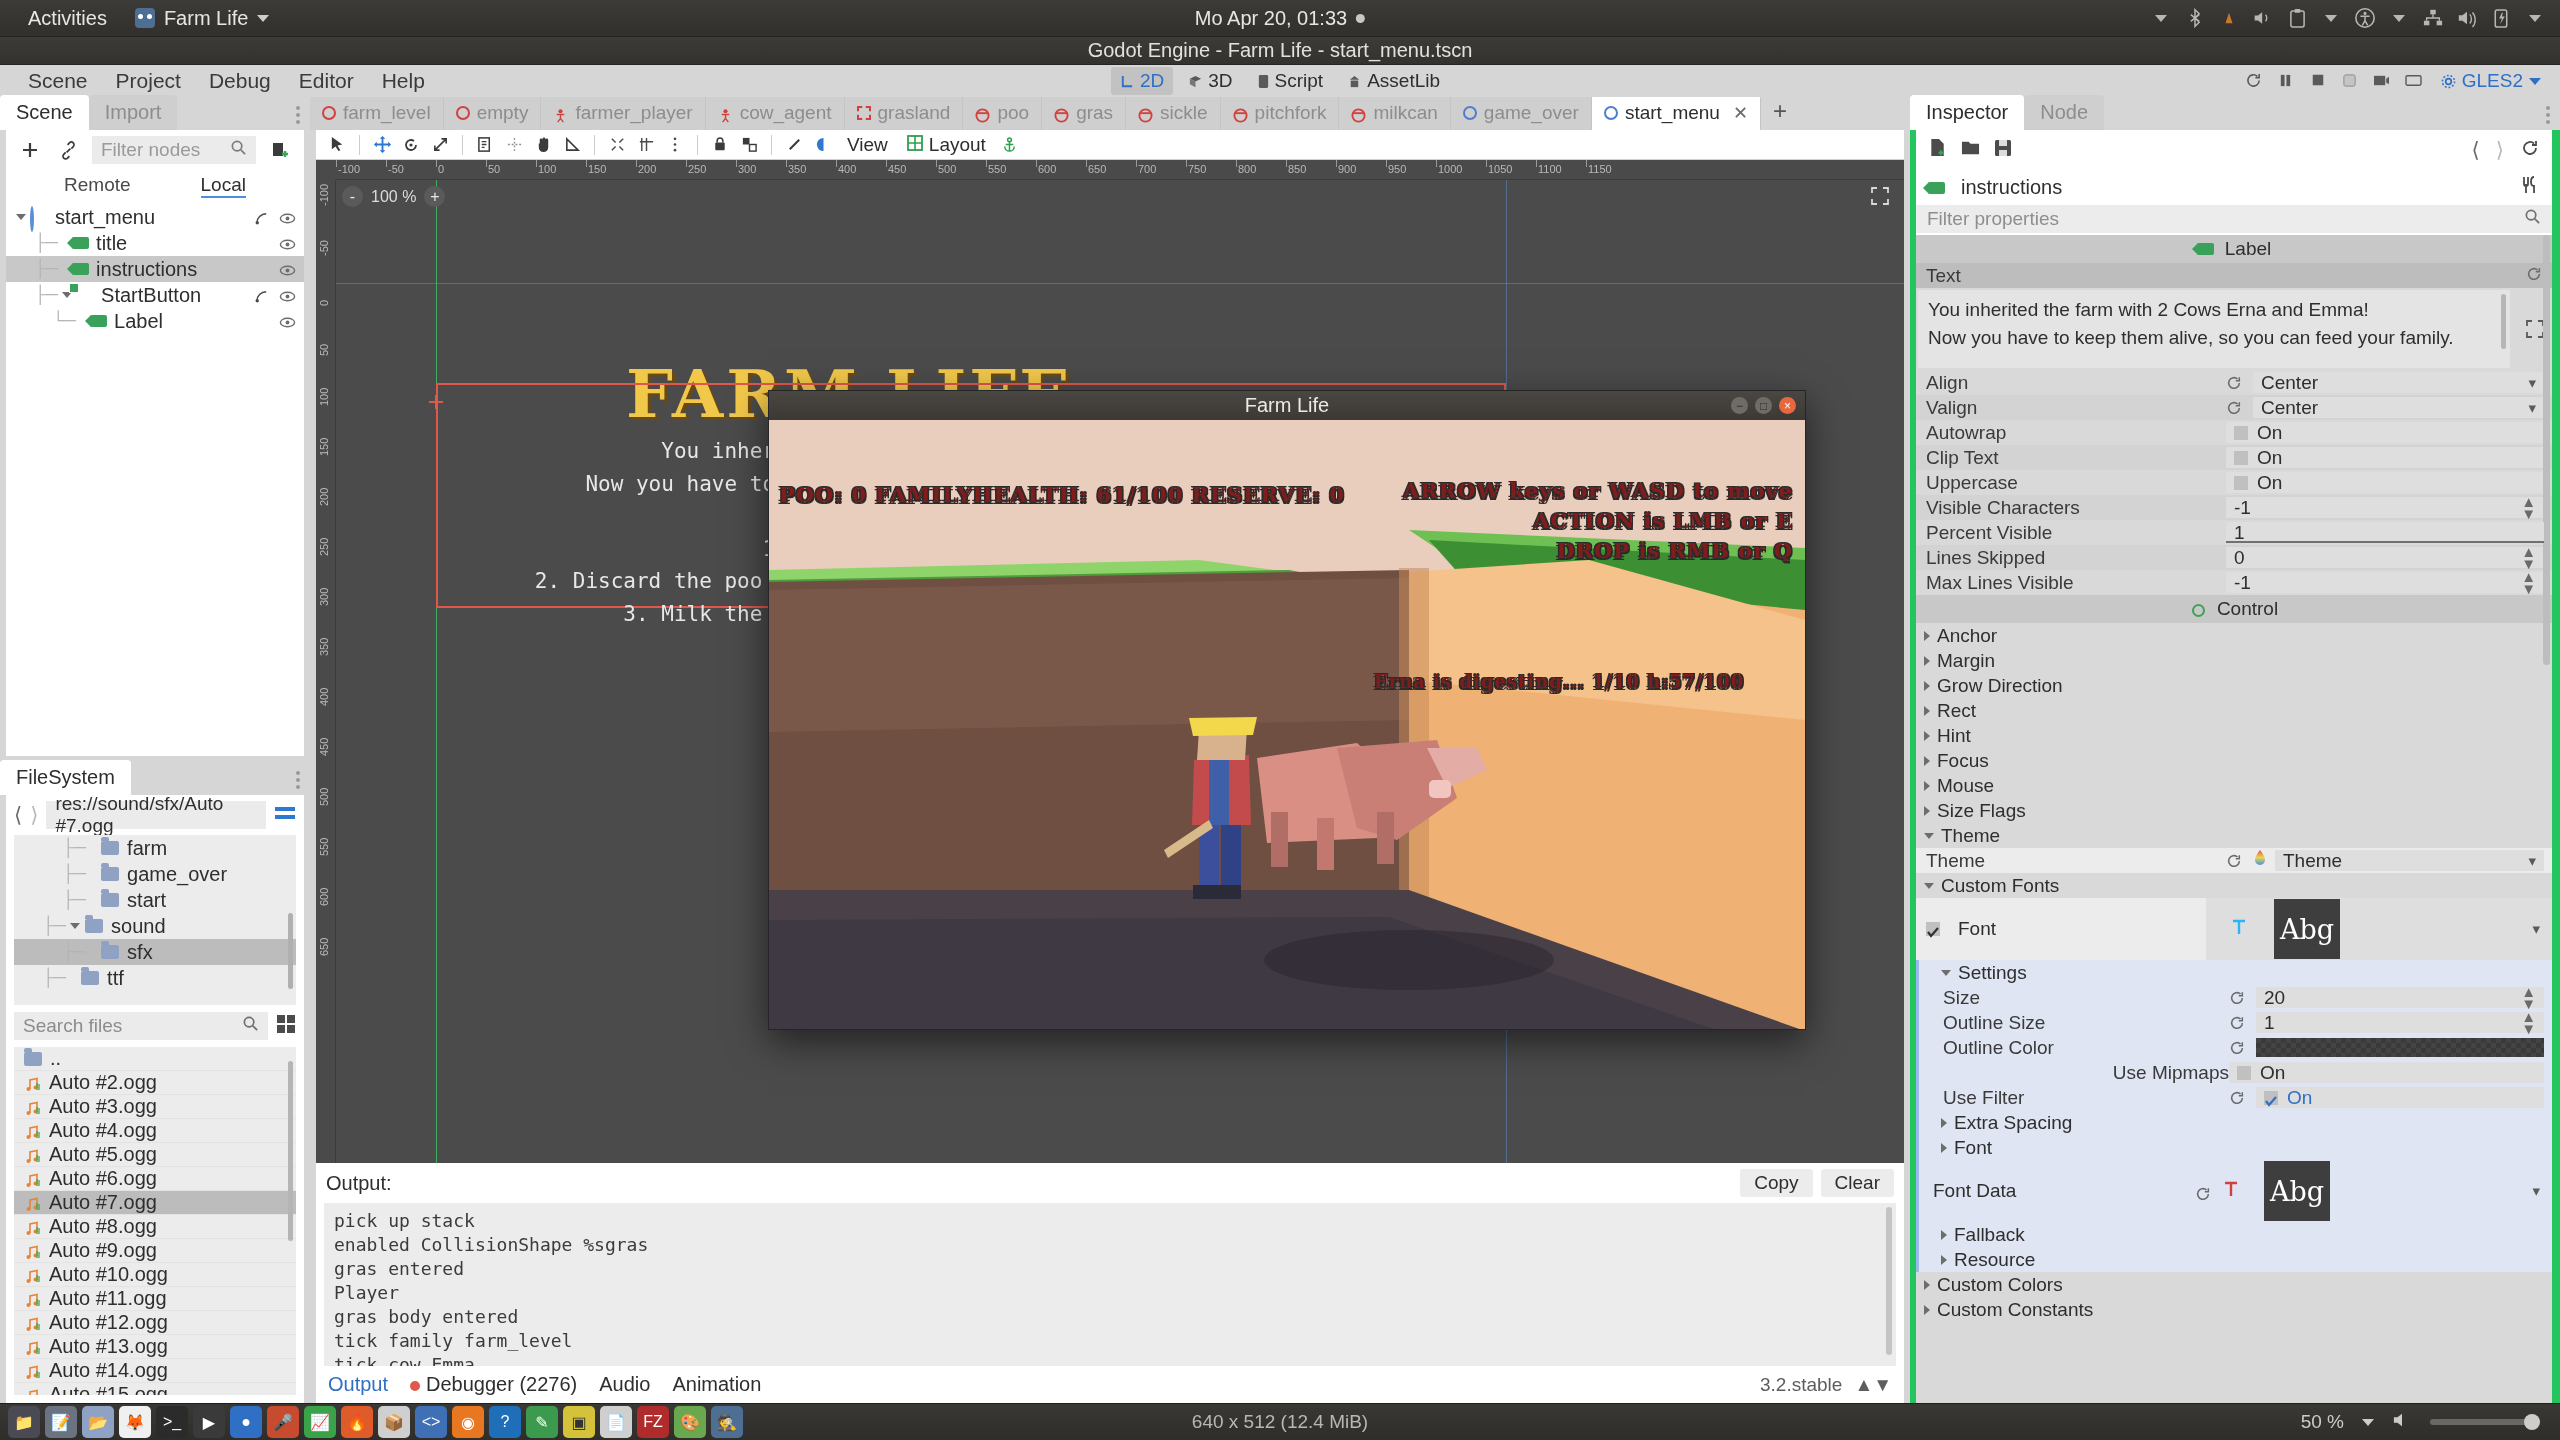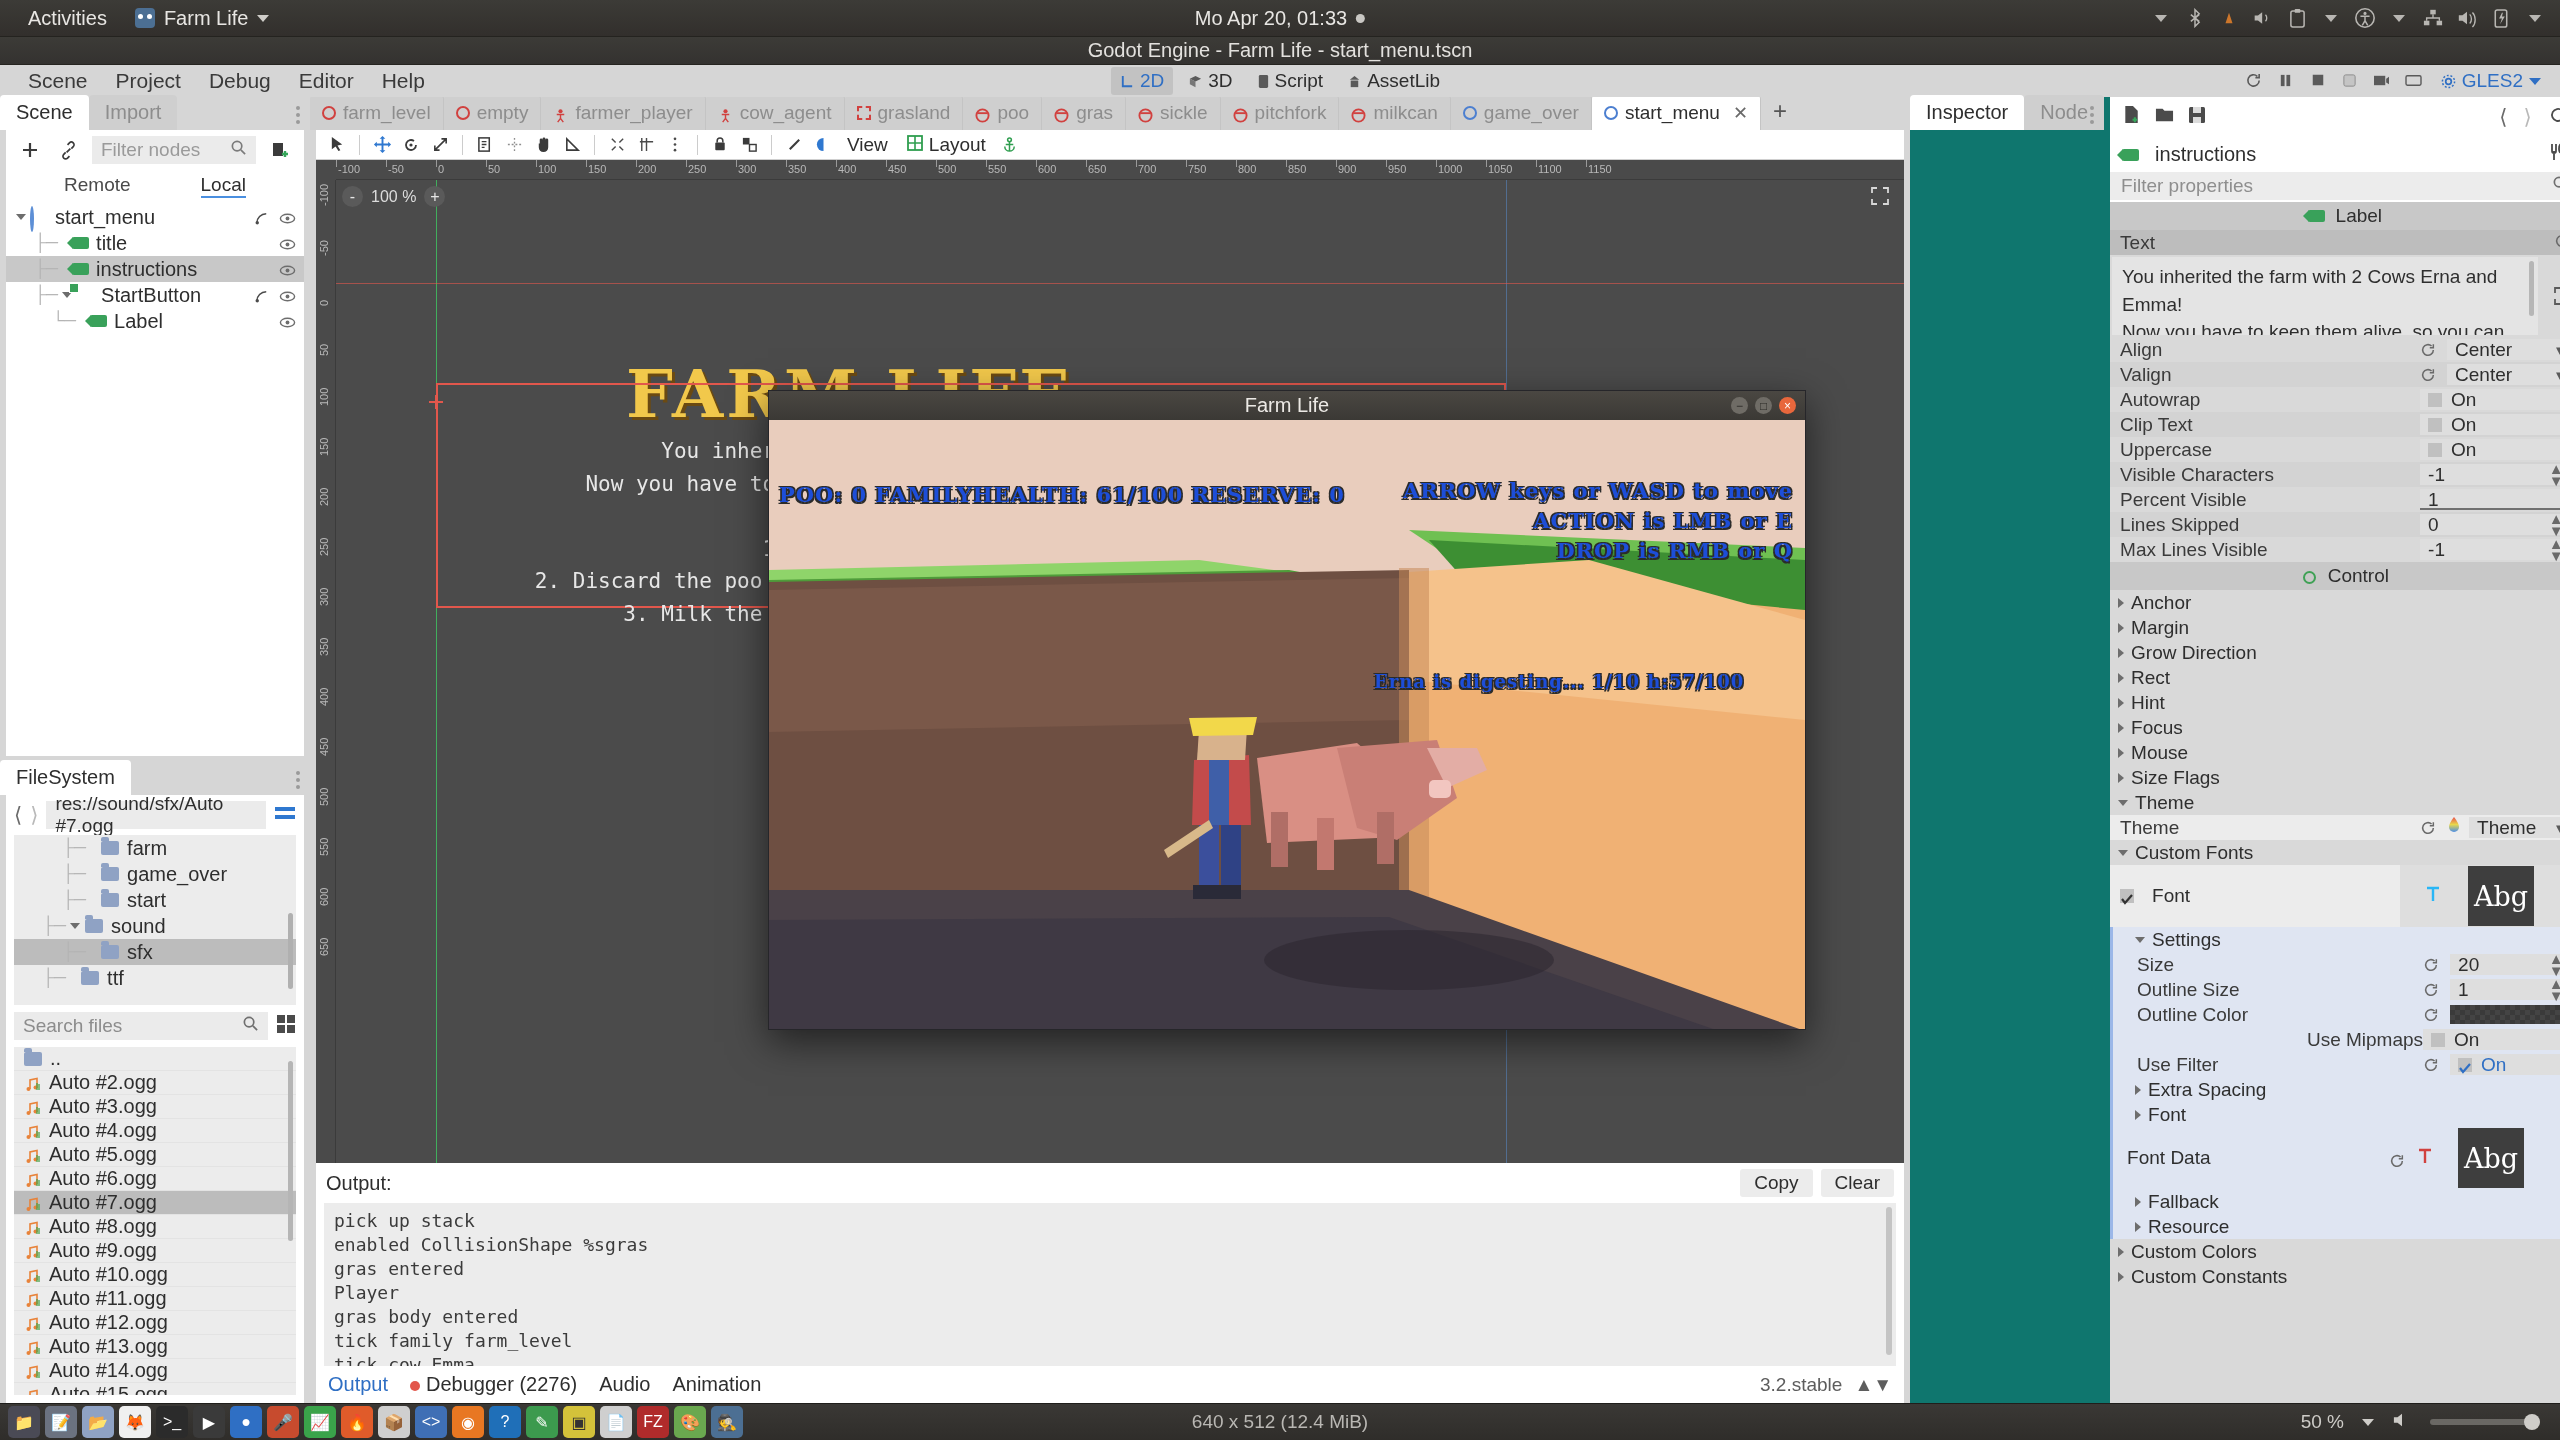--- a/index.html
+++ b/index.html
@@ -48,21 +48,21 @@
   .mode-btn { display:flex; align-items:center; gap:5px; padding:3px 9px; font-size:19px; border-radius:3px; cursor:default;}
   .mode-btn.active { background:#c2c2c2; }
   #menubar .right-tools { position:absolute; right:10px; display:flex; align-items:flex-start; gap:4px;}
   .tool-sq { width:28px;height:26px;display:flex;align-items:center;justify-content:center;border-radius:3px;}
   .gles-btn{ display:flex;align-items:center;gap:6px;padding:3px 9px;font-size:19px;color:#2f6fc4;}
 
   
   #main { flex:1; display:flex; min-height:0; }
   #left-col  { width:310px; display:flex; flex-direction:column; background:#d6d6d6;}
   #center-col{ flex:1; display:flex; flex-direction:column; min-width:0; background:#d6d6d6;}
-  #right-col { width:650px; display:flex; flex-direction:row; background:#0f766e; }
+  #right-col { width:650px; display:flex; flex-direction:column; background:#22c55e; }
 
   
   .tabstrip { height:33px; display:flex; align-items:flex-end; background:#d6d6d6; position:relative; }
   .ptab { padding:6px 16px 6px 16px; font-size:20px; color:#8d8d8d; background:#cfcfcf; border-radius:4px 4px 0 0; cursor:default;}
   .ptab.active { background:#fff; color:#2e2e2e; }
   .kebab { position:absolute; right:10px; top:6px; color:#888; font-size:19px; letter-spacing:0; line-height:1;}
   .kebab span{display:block;width:4px;height:4px;background:#9a9a9a;border-radius:50%;margin:3px 0;}
 
   .panel { background:#fff; margin:0 6px 0 6px; flex:1; display:flex; flex-direction:column; min-height:0; }
 
@@ -185,21 +185,21 @@
 
   
   #gamewin{ position:absolute; left:768px; top:390px; width:1038px; height:640px;
      background:#1d2228; box-shadow:0 12px 36px rgba(0,0,0,.55); border:1px solid #26262a;}
   #gamewin .gw-title{ height:29px;background:linear-gradient(#4a4742,#3b3935);color:#ece9e5;
      display:flex;align-items:center;justify-content:center;font-size:20px;position:relative;}
   .gw-ctrls{position:absolute;right:9px;display:flex;gap:7px;align-items:center;}
   .gw-btn{width:17px;height:17px;border-radius:50%;background:#6f6c66;display:flex;align-items:center;justify-content:center;font-size:12px;color:#2b2a27;}
   .gw-btn.close{background:#e8673c;color:#fff;}
   .gw-body{position:absolute;left:0;right:0;top:29px;bottom:0;overflow:hidden;background:#edcdbb;}
-  .hud{ position:absolute; font-family:"DejaVu Serif",serif; font-weight:bold; color:#1d4ed8; font-size:21px; letter-spacing:1px;
+  .hud{ position:absolute; font-family:"DejaVu Serif",serif; font-weight:bold; color:#7f1d1d; font-size:21px; letter-spacing:1px;
      text-shadow: -1.5px -1.5px 0 #2b2b2b, 1.5px -1.5px 0 #2b2b2b, -1.5px 1.5px 0 #2b2b2b, 1.5px 1.5px 0 #2b2b2b;}
 
   
   #taskbar{ position:absolute; left:0; bottom:0; width:2560px; height:37px; background:linear-gradient(#3a3835,#2f2d2a); display:flex; align-items:center; gap:5px; padding:0 8px; border-top:1px solid #1f1e1b;}
   .tb-ico{ width:32px;height:32px;border-radius:5px; display:flex;align-items:center;justify-content:center; font-size:16px; color:#fff;}
   .tb-right{ margin-left:auto; display:flex; align-items:center; gap:18px; color:#cdcbc7; font-size:19px; padding-right:12px;}
   .tb-meta{ position:absolute; left:50%; transform:translateX(-50%); color:#b9b7b3; font-size:19px;}
   .vol-slider{width:110px;height:6px;background:#6a6864;border-radius:3px;position:relative;}
   .vol-slider:after{content:"";position:absolute;right:0;top:-5px;width:16px;height:16px;border-radius:50%;background:#cfcdc9;}
 </style>

